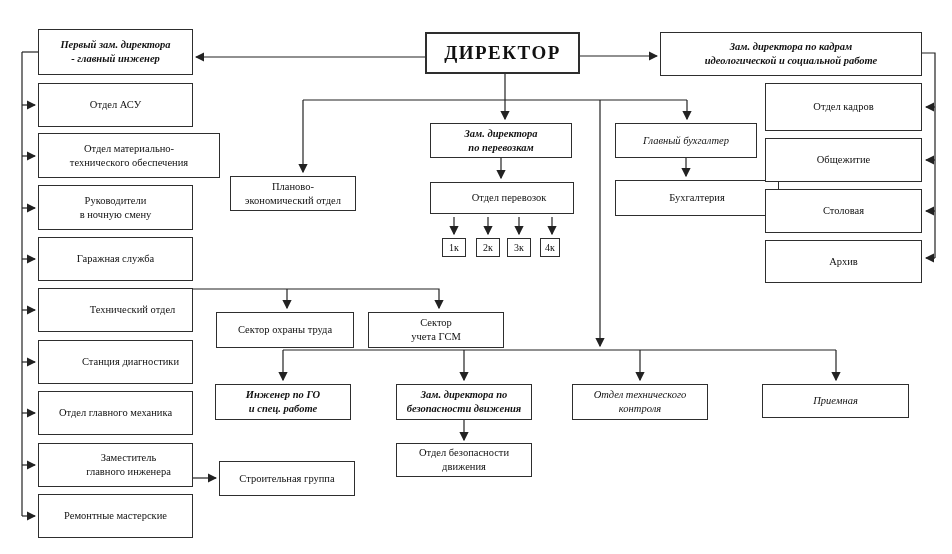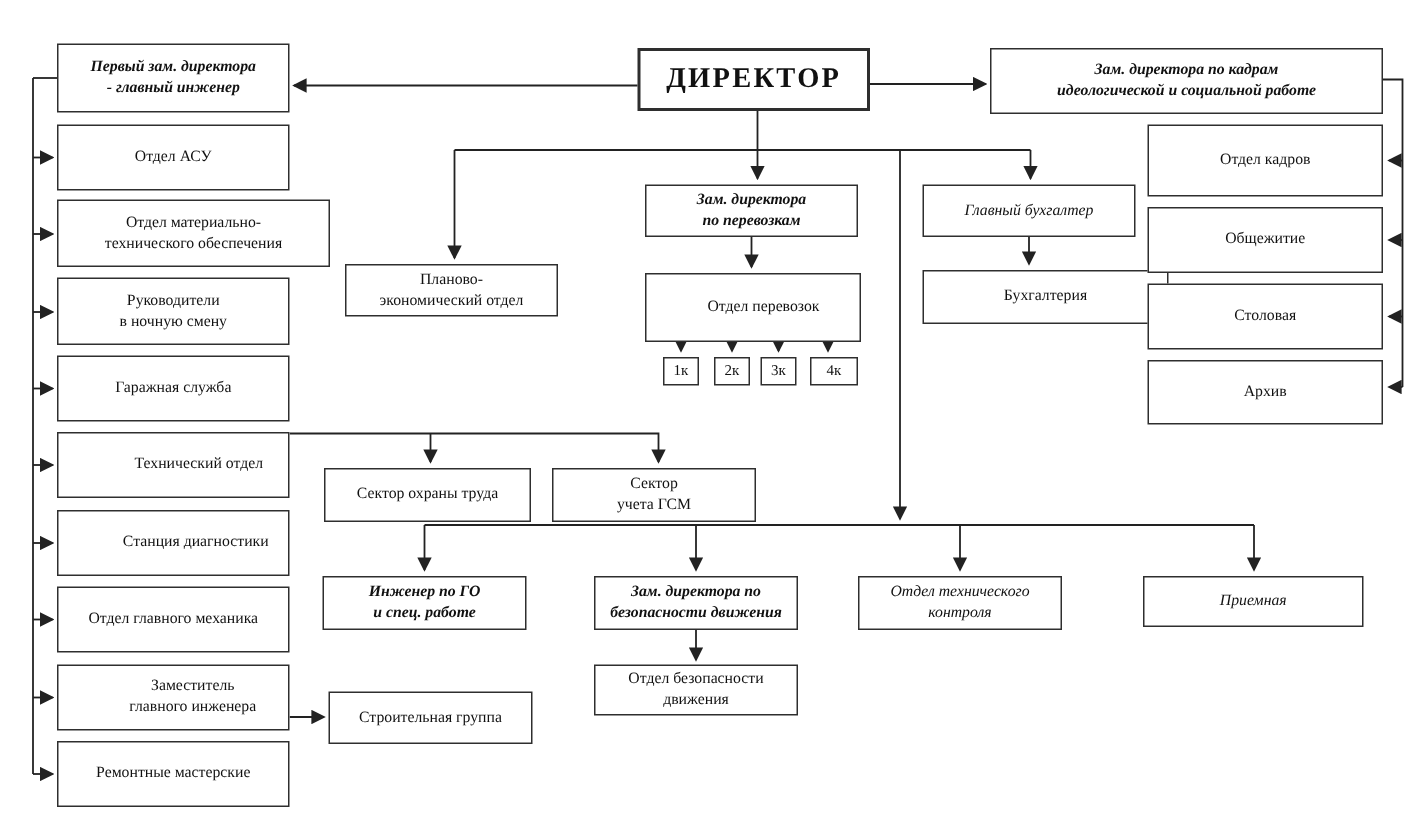--- a/index.html
+++ b/index.html
@@ -95,28 +95,28 @@
   <div class="node" style="left:38px;top:288px;width:155px;height:44px;padding-left:36px;">Технический отдел</div>
   <div class="node" style="left:38px;top:340px;width:155px;height:44px;padding-left:32px;">Станция диагностики</div>
   <div class="node" style="left:38px;top:391px;width:155px;height:44px;">Отдел главного механика</div>
   <div class="node" style="left:38px;top:443px;width:155px;height:44px;padding-left:28px;">Заместитель
 главного инженера</div>
   <div class="node" style="left:38px;top:494px;width:155px;height:44px;">Ремонтные мастерские</div>
 
   <div class="node bitalic" style="left:430px;top:123px;width:142px;height:35px;">Зам. директора
 по перевозкам</div>
   <div class="node italic" style="left:615px;top:123px;width:142px;height:35px;">Главный бухгалтер</div>
-  <div class="node" style="left:230px;top:176px;width:142px;height:35px;">Планово-
+  <div class="node" style="left:230px;top:176px;width:126px;height:35px;">Планово-
 экономический отдел</div>
-  <div class="node" style="left:430px;top:182px;width:144px;height:46px;padding-left:16px;">Отдел перевозок</div>
+  <div class="node" style="left:430px;top:182px;width:144px;height:32px;padding-left:16px;">Отдел перевозок</div>
   <div class="node" style="left:615px;top:180px;width:164px;height:36px;">Бухгалтерия</div>
   <div class="node kbox" style="left:442px;top:238px;width:24px;height:19px;">1к</div>
   <div class="node kbox" style="left:476px;top:238px;width:24px;height:19px;">2к</div>
   <div class="node kbox" style="left:507px;top:238px;width:24px;height:19px;">3к</div>
-  <div class="node kbox" style="left:540px;top:238px;width:32px;height:19px;">4к</div>
+  <div class="node kbox" style="left:540px;top:238px;width:20px;height:19px;">4к</div>
 
   <div class="node" style="left:216px;top:312px;width:138px;height:36px;">Сектор охраны труда</div>
   <div class="node" style="left:368px;top:312px;width:136px;height:36px;">Сектор
 учета ГСМ</div>
 
   <div class="node bitalic" style="left:215px;top:384px;width:136px;height:36px;">Инженер по ГО
 и спец. работе</div>
   <div class="node bitalic" style="left:396px;top:384px;width:136px;height:36px;">Зам. директора по
 безопасности движения</div>
   <div class="node italic" style="left:572px;top:384px;width:136px;height:36px;">Отдел технического

